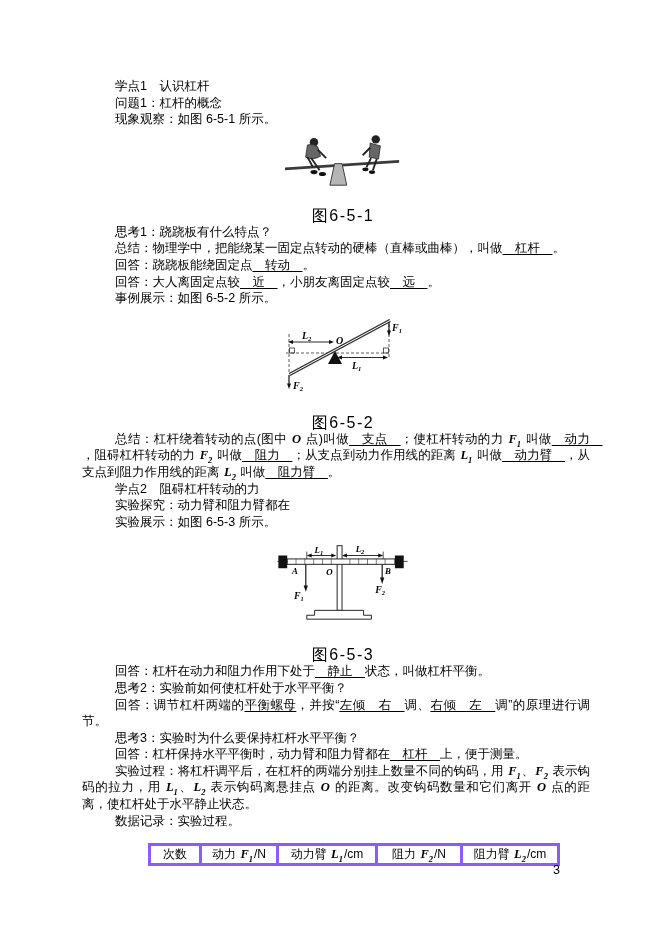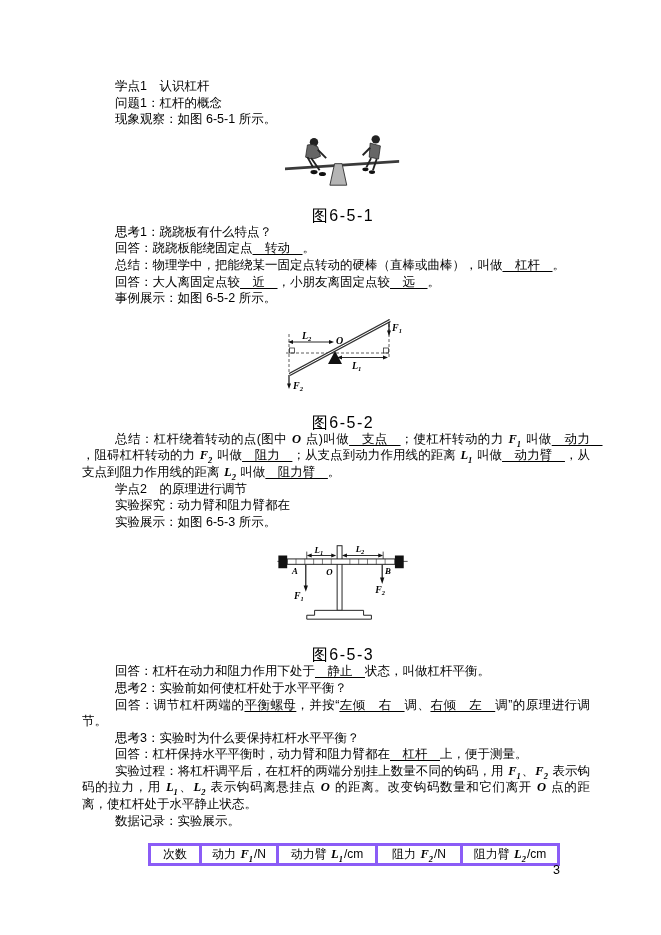--- a/index.html
+++ b/index.html
@@ -57,22 +57,22 @@
           <path d="M95,30 L90,40 M101,31 L97,43" stroke="#222" stroke-width="2" fill="none"></path>
           <ellipse cx="89" cy="42" rx="3.3" ry="2" fill="#111"></ellipse>
           <ellipse cx="96" cy="45" rx="3.3" ry="2" fill="#111"></ellipse>
         </g>
       </svg>
       <div class="fig-caption">图6-5-1</div>
     </div>
 
     <div>
         <div class="para"><span>思考1：跷跷板有什么特点？</span></div>
+        <div class="para"><span>总结：物理学中，把能绕某一固定点转动的硬棒（直棒或曲棒），叫做</span><span class="u">　杠杆　</span><span>。</span></div>
         <div class="para"><span>回答：跷跷板能绕固定点</span><span class="u">　转动　</span><span>。</span></div>
-        <div class="para"><span>总结：物理学中，把能绕某一固定点转动的硬棒（直棒或曲棒），叫做</span><span class="u">　杠杆　</span><span>。</span></div>
         <div class="para"><span>回答：大人离固定点较</span><span class="u">　近　</span><span>，小朋友离固定点较</span><span class="u">　远　</span><span>。</span></div>
         <div class="para"><span>事例展示：如图 6-5-2 所示。</span></div>
       </div>
 
     <div class="fig-wrap">
       <svg width="118" height="86" viewBox="0 0 118 86">
         <line x1="5" y1="25" x2="5" y2="63" stroke="#333" stroke-width="0.8" stroke-dasharray="3,2"></line>
         <line x1="105" y1="10" x2="105" y2="50" stroke="#333" stroke-width="0.8" stroke-dasharray="3,2"></line>
         <line x1="2" y1="44" x2="106" y2="44" stroke="#333" stroke-width="0.8" stroke-dasharray="3,2"></line>
         <line x1="5.5" y1="65.5" x2="106" y2="11.5" stroke="#333" stroke-width="3.2"></line>
@@ -102,21 +102,21 @@
           <polygon points="5,80 3,74.5 7,74.5" fill="#111"></polygon>
           <text x="9" y="80" font-size="10"><tspan>F</tspan><tspan class="sub" dy="2">2</tspan></text>
         </g>
         <text x="52" y="35" font-size="10"><tspan>O</tspan></text>
       </svg>
       <div class="fig-caption">图6-5-2</div>
     </div>
 
     <div>
         <div class="para"><span>总结：杠杆绕着转动的点(图中 </span><span class="var">O</span><span> 点)叫做</span><span class="u">　支点　</span><span>；使杠杆转动的力 </span><span class="var">F<sub>1</sub></span><span> 叫做</span><span class="u">　动力　</span><span>，阻碍杠杆转动的力 </span><span class="var">F<sub>2</sub></span><span> 叫做</span><span class="u">　阻力　</span><span>；从支点到动力作用线的距离 </span><span class="var">L<sub>1</sub></span><span> 叫做</span><span class="u">　动力臂　</span><span>，从支点到阻力作用线的距离 </span><span class="var">L<sub>2</sub></span><span> 叫做</span><span class="u">　阻力臂　</span><span>。</span></div>
-        <div class="para"><span>学点2　的原理进行调节</span></div>
+        <div class="para"><span>学点2　阻碍杠杆转动的力</span></div>
         <div class="para"><span>实验探究：动力臂和阻力臂都在</span></div>
         <div class="para"><span>实验展示：如图 6-5-3 所示。</span></div>
       </div>
 
     <div class="fig-wrap">
       <svg width="135" height="95" viewBox="0 0 135 97">
         <rect x="61" y="14" width="5" height="66" fill="#fff" stroke="#222" stroke-width="1"></rect>
         <path d="M30,89 L30,85 L38,85 L38,80 L88,80 L88,85 L96,85 L96,89 Z" fill="#fff" stroke="#222" stroke-width="1"></path>
         <line x1="0" y1="30" x2="133" y2="30" stroke="#222" stroke-width="0.8"></line>
         <rect x="10" y="27.5" width="110" height="5.5" fill="#fff" stroke="#222" stroke-width="1"></rect>
@@ -165,21 +165,21 @@
       <div class="fig-caption">图6-5-3</div>
     </div>
 
     <div>
         <div class="para"><span>回答：杠杆在动力和阻力作用下处于</span><span class="u">　静止　</span><span>状态，叫做杠杆平衡。</span></div>
         <div class="para"><span>思考2：实验前如何使杠杆处于水平平衡？</span></div>
         <div class="para"><span>回答：调节杠杆两端的</span><span class="u">平衡螺母</span><span>，并按“</span><span class="u">左倾　右　</span><span>调、</span><span class="u">右倾　左　</span><span>调”的原理进行调节。</span></div>
         <div class="para"><span>思考3：实验时为什么要保持杠杆水平平衡？</span></div>
         <div class="para"><span>回答：杠杆保持水平平衡时，动力臂和阻力臂都在</span><span class="u">　杠杆　</span><span>上，便于测量。</span></div>
         <div class="para"><span>实验过程：将杠杆调平后，在杠杆的两端分别挂上数量不同的钩码，用 </span><span class="var">F<sub>1</sub></span><span>、</span><span class="var">F<sub>2</sub></span><span> 表示钩码的拉力，用 </span><span class="var">L<sub>1</sub></span><span>、</span><span class="var">L<sub>2</sub></span><span> 表示钩码离悬挂点 </span><span class="var">O</span><span> 的距离。改变钩码数量和它们离开 </span><span class="var">O</span><span> 点的距离，使杠杆处于水平静止状态。</span></div>
-        <div class="para"><span>数据记录：实验展示。</span></div>
+        <div class="para"><span>数据记录：实验过程。</span></div>
       </div>
 
     <table class="data-table">
       <tbody>
           <tr>
             <td><span>次数</span></td>
             <td><span>动力 </span><span class="var">F<sub>1</sub></span><span>/N</span></td>
             <td><span>动力臂 </span><span class="var">L<sub>1</sub></span><span>/cm</span></td>
             <td><span>阻力 </span><span class="var">F<sub>2</sub></span><span>/N</span></td>
             <td><span>阻力臂 </span><span class="var">L<sub>2</sub></span><span>/cm</span></td>

